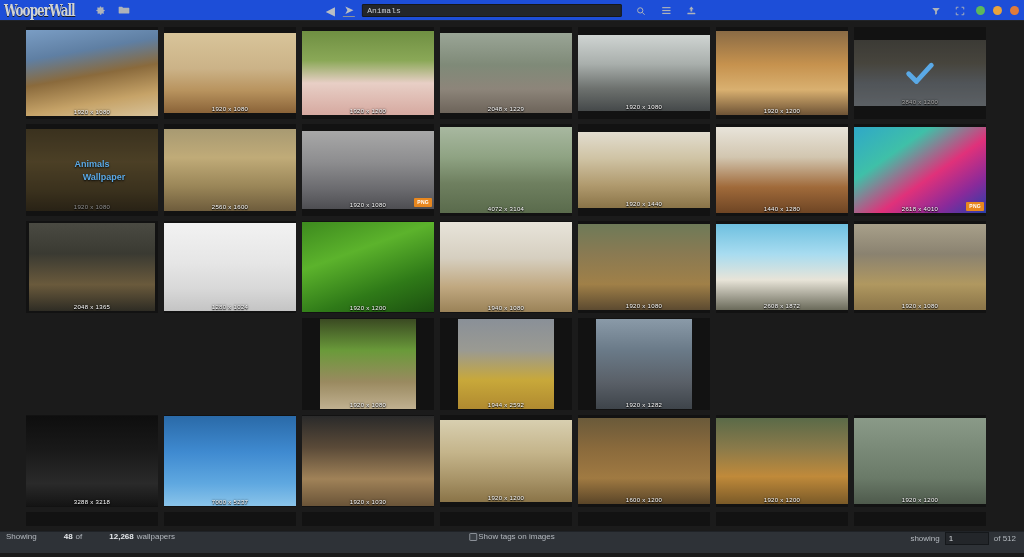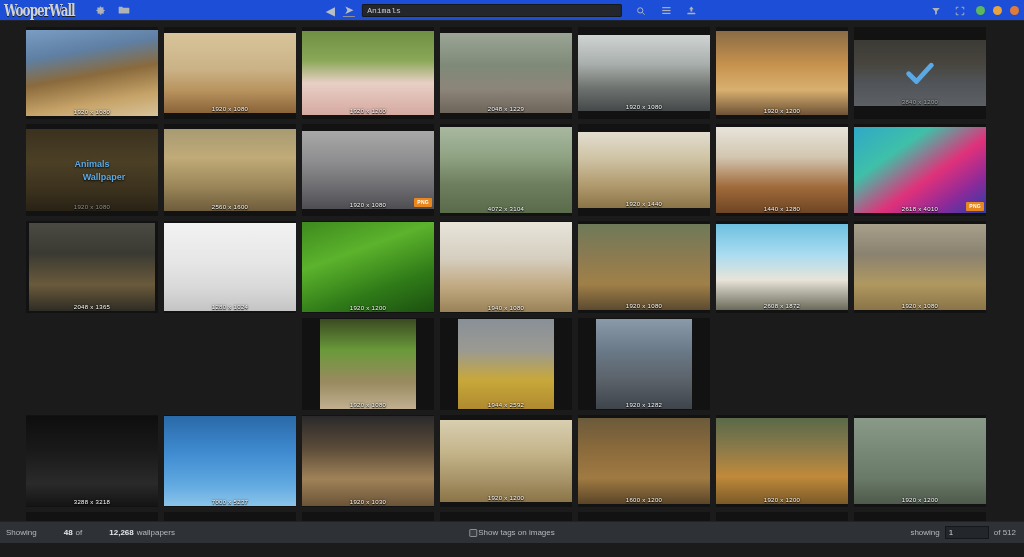--- a/index.html
+++ b/index.html
@@ -133,25 +133,25 @@
   }
   .check {
     position: absolute; inset: 0;
     background: rgba(0,0,0,0.35);
     display: flex; align-items: center; justify-content: center;
   }
   .check svg { width: 34px; height: 34px; }
 
   
   #statusbar {
-    position: absolute; bottom: 14px; left: 0;
+    position: absolute; bottom: 4px; left: 0;
     width: 1024px; height: 22px;
     background: #2e3237;
     border-top: 1px solid #202327;
-    display: flex; align-items: center;
+    display: flex; 
     font-size: 8px; color: #b4b9bf;
     padding: 0 6px;
   }
   #status-left { display: flex; gap: 3px; align-items: baseline; }
   #status-left b { color: #e6e9ec; font-weight: bold; margin-left: 24px; }
   #status-center {
     position: absolute; left: 50%; transform: translateX(-50%);
     display: flex; align-items: center; gap: 1px;
   }
   #tagcheck {

